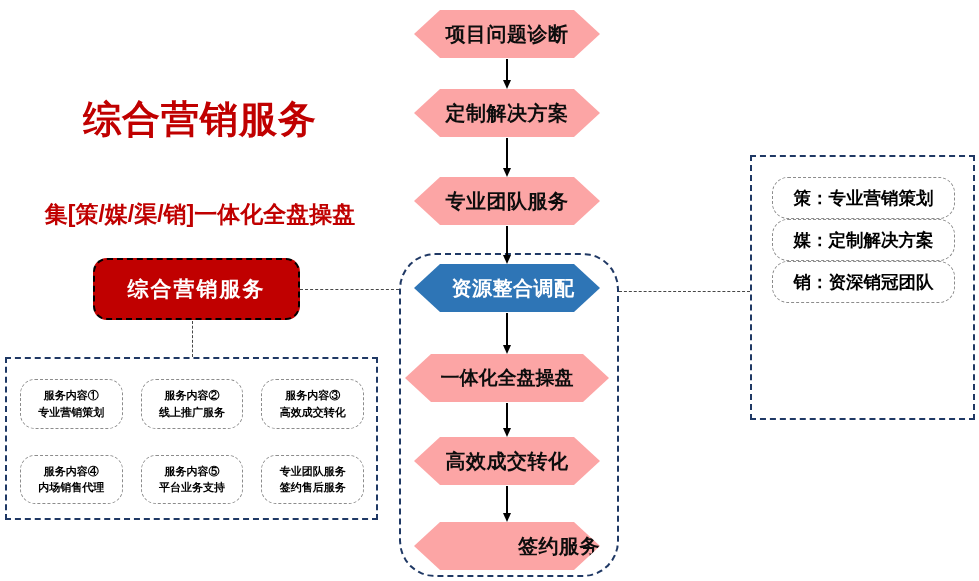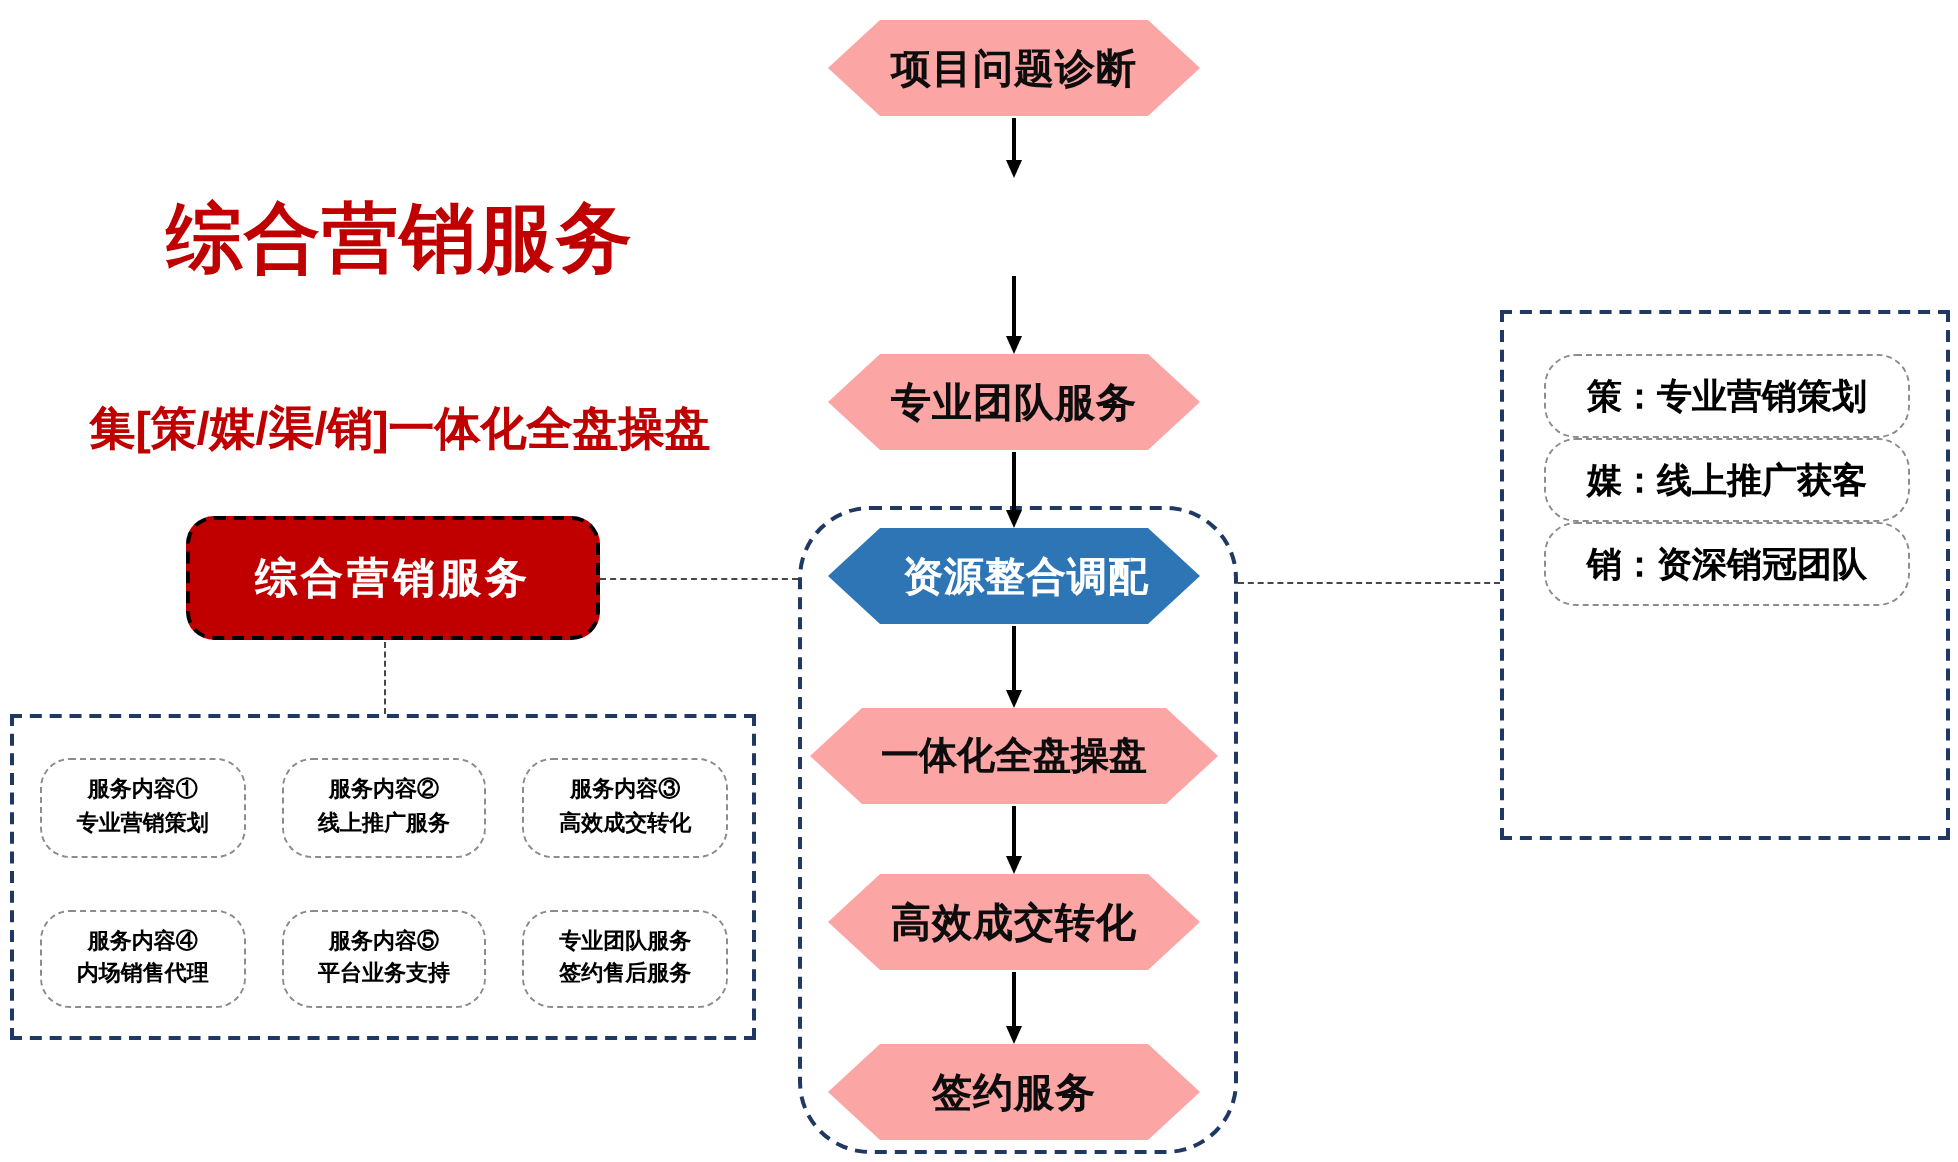--- a/index.html
+++ b/index.html
@@ -44,21 +44,21 @@
     position:absolute; left:414px; width:186px; height:48px;
     clip-path:polygon(26px 0, calc(100% - 26px) 0, 100% 50%, calc(100% - 26px) 100%, 26px 100%, 0 50%);
     background:#fca5a5; display:flex; align-items:center; justify-content:center;
   }
   .hex .label { font-size:20px; font-weight:bold; color:#0d0d0d; letter-spacing:0.5px; white-space:nowrap; }
   .hex1 { top:10px; }  .hex2 { top:89px; }  .hex3 { top:177px; }
   .hex4 { top:264px; background:#2E75B6; }
   .hex4 .label { color:#ffffff;margin-left:12px; }
   .hex5 { top:354px; left:405px; width:204px; }
   .hex5 .label { font-size:19px; letter-spacing:0; }
-  .hex6 { top:437px; } .hex7 { top:522px; }
+  .hex6 { top:437px; } .hex7 { top:522px;justify-content:flex-end; }
 
   .arrow { position:absolute; left:502px; width:10px; }
   .arrow .line { position:absolute; left:50%; top:0; bottom:8px; width:1.5px; margin-left:-0.75px; background:#000; }
   .arrow .head { position:absolute; bottom:0; left:50%; margin-left:-4.5px; width:0; height:0;
     border-left:4.5px solid transparent; border-right:4.5px solid transparent; border-top:9px solid #000; }
   .a1 { top:59px;  height:30px; }
   .a2 { top:138px; height:39px; }
   .a3 { top:226px; height:38px; }
   .a4 { top:313px; height:41px; }
   .a5 { top:403px; height:34px; }
@@ -103,20 +103,23 @@
   </div>
 
   <div class="conn-h conn-red-flow"></div>
   <div class="conn-h conn-flow-legend"></div>
   <div class="conn-v conn-red-services"></div>
 
   <div class="flow-group"></div>
 
   <div class="hex hex1">
     <span class="label">项目问题诊断</span>
+  </div>
+  <div class="hex hex2">
+    <span class="label">定制解决方案</span>
   </div>
   <div class="hex hex3">
     <span class="label">专业团队服务</span>
   </div>
   <div class="hex hex4">
     <span class="label">资源整合调配</span>
   </div>
   <div class="hex hex5">
     <span class="label">一体化全盘操盘</span>
   </div>
@@ -174,17 +177,17 @@
       <span>平台业务支持</span>
     </div>
     <div class="service-box">
       <span>专业团队服务</span>
       <span>签约售后服务</span>
     </div>
   </div>
 
   <div class="legend-group">
     <div class="legend-box">策：专业营销策划</div>
-    <div class="legend-box">媒：线上推广获客</div>
+    <div class="legend-box">媒：定制解决方案</div>
     <div class="legend-box">销：资深销冠团队</div>
   </div>
 
 </div>
 
 </body></html>

